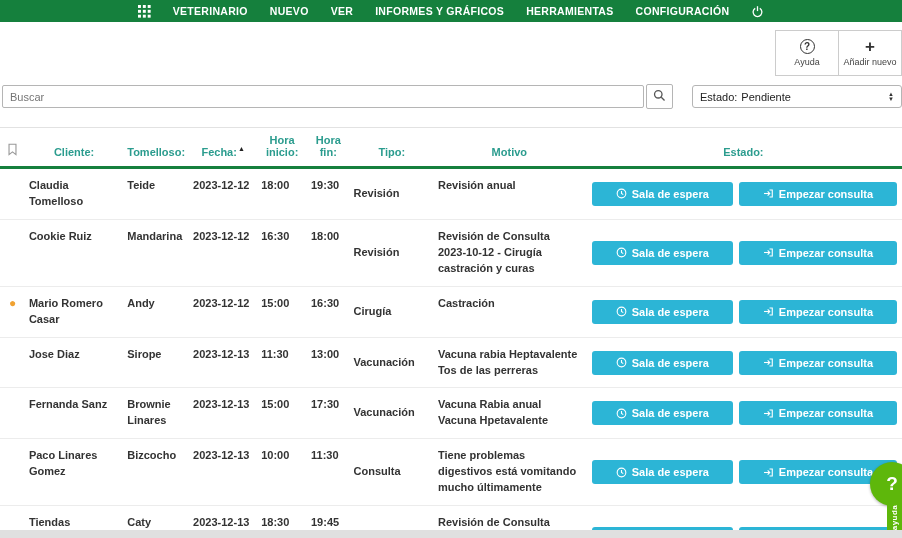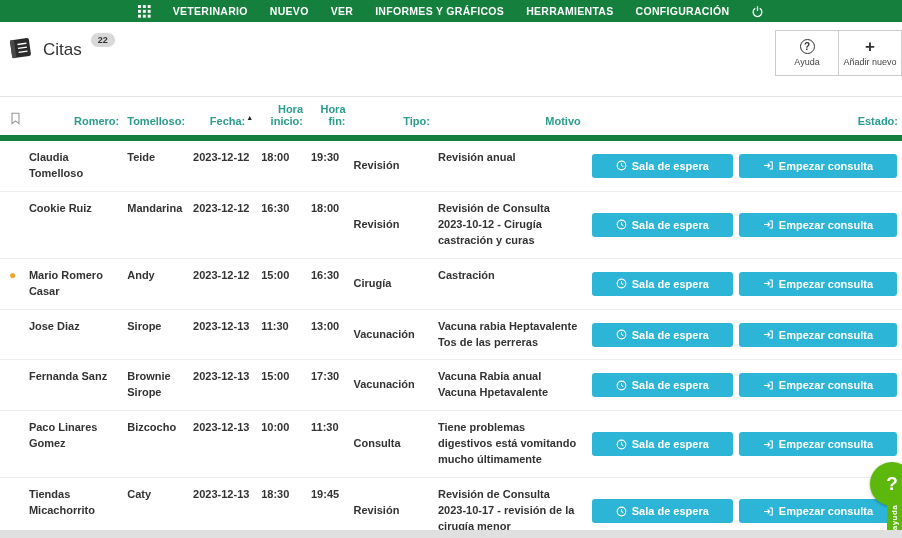--- a/index.html
+++ b/index.html
@@ -37,23 +37,23 @@
   .search-btn { width:27px; height:25px; border:1px solid #b5b5b5; background:#fff;
     margin-left:2px; display:flex; align-items:center; justify-content:center; cursor:pointer; border-radius:2px; }
   .estado-select { margin-left:auto; width:210px; height:23px; border:1px solid #b5b5b5;
     border-radius:3px; background:#fff; display:flex; align-items:center;
     font-size:11px; color:#222; padding:0 7px; cursor:pointer; }
   .estado-select .val { margin-left:4px; }
   .estado-arrows { margin-left:auto; display:flex; flex-direction:column; line-height:5px; font-size:6px; color:#333; }
   
   .appt-table { width:100%; border-collapse:collapse; margin-top:18px; }
   .appt-table th {
-    color:#2b9c8e; font-size:11px; font-weight:700; text-align:right;
+    color:#2b9c8e; font-size:11px; font-weight:700; text-align:center;
     vertical-align:bottom; padding:6px 4px 8px 4px;
-    border-top:1px solid #e2e2e2; border-bottom:6px solid #15803d; cursor:pointer;
+    border-top:1px solid #e2e2e2; border-bottom:3px solid #15803d; cursor:pointer;
   }
   .appt-table td {
     font-size:11px; font-weight:700; color:#333; vertical-align:top;
     padding:9px 4px; border-bottom:1px solid #ececec; line-height:1.45;
   }
   .c-marker { width:26px; }
   .marker { color:#f0a232; font-size:12px; padding-left:5px; line-height:1; }
   td.c-tipo { vertical-align:middle; }
   td.c-estado { vertical-align:middle; text-align:right; padding-right:5px; white-space:nowrap; }
   .sort { font-size:7px; color:#222; vertical-align:top; position:relative; top:-1px; margin-left:1px; }
@@ -105,47 +105,51 @@
     <svg width="13" height="13" viewBox="0 0 16 16" fill="none" stroke="#ffffff" stroke-width="1.6">
       <path d="M5.2 4.2a5.4 5.4 0 1 0 5.6 0"></path>
       <line x1="8" y1="1.5" x2="8" y2="7.5"></line>
     </svg>
   </span>
 </nav>
 
 <div class="main">
 
   <div class="page-head">
-    <div class="title-group">
-      <span>
-        <svg width="26" height="24" viewBox="0 0 26 24">
-          <g transform="rotate(-8 13 12)">
-            <rect x="3" y="3" width="19" height="18" rx="2" fill="#2b2b2b"></rect>
-            <rect x="3" y="3" width="4" height="18" rx="1" fill="#4a4a4a"></rect>
-            <line x1="10" y1="8" x2="19" y2="8" stroke="#ffffff" stroke-width="1.4"></line>
-            <line x1="10" y1="12" x2="19" y2="12" stroke="#ffffff" stroke-width="1.4"></line>
-            <line x1="10" y1="16" x2="19" y2="16" stroke="#ffffff" stroke-width="1.4"></line>
-          </g>
-        </svg>
-      </span>
-      <span class="page-title">Citas</span>
-      <span class="badge">22</span>
-    </div>
     <div class="head-actions">
       <div class="head-btn">
         <span class="qicon">?</span>
         <span class="lbl">Ayuda</span>
       </div>
       <div class="head-btn">
         <span class="plusicon">+</span>
         <span class="lbl">Añadir nuevo</span>
       </div>
     </div>
   </div>
 
+  <div class="search-row">
+    <input class="search-input" type="text" placeholder="Buscar" style="">
+    <button class="search-btn">
+      <span>
+        <svg width="13" height="13" viewBox="0 0 16 16" fill="none" stroke="#555555" stroke-width="1.6">
+          <circle cx="6.5" cy="6.5" r="4.6"></circle>
+          <line x1="10.2" y1="10.2" x2="14.2" y2="14.2"></line>
+        </svg>
+      </span>
+    </button>
+    <div class="estado-select">
+      <span>Estado:</span>
+      <span class="val">Pendiente</span>
+      <span class="estado-arrows">
+        <span>▲</span>
+        <span>▼</span>
+      </span>
+    </div>
+  </div>
 
   <table class="appt-table">
     <colgroup>
       <col style="width:26px">
         <col style="width:104px">
         <col style="width:58px">
         <col style="width:72px">
       <col style="width:52px">
         <col style="width:44px">
         <col style="width:88px">
@@ -154,21 +158,21 @@
     </colgroup>
     <thead>
       <tr>
         <th>
           <span>
             <svg width="11" height="13" viewBox="0 0 12 15" fill="none" stroke="#999999" stroke-width="1.3">
               <path d="M2 1.5h8v12l-4-3.2-4 3.2z"></path>
             </svg>
           </span>
         </th>
-        <th>Romero:</th>
+        <th>Cliente:</th>
         <th>Tomelloso:</th>
         <th>
           <span>Fecha:</span><span class="sort">▲</span>
         </th>
         <th>Hora inicio:</th>
         <th>Hora fin:</th>
         <th>Tipo:</th>
         <th>Motivo</th>
         <th>Estado:</th>
       </tr>
@@ -308,21 +312,21 @@
         <span>Empezar consulta</span>
       </button>
     </td>
   </tr>
 
   <tr>
     <td class="c-marker">
       <span class="marker"></span>
     </td>
     <td class="c-cliente">Fernanda Sanz</td>
-    <td class="c-animales">Brownie Sirope</td>
+    <td class="c-animales">Brownie Linares</td>
     <td class="c-fecha">2023-12-13</td>
     <td class="c-hora">15:00</td>
     <td class="c-hora">17:30</td>
     <td class="c-tipo">Vacunación</td>
     <td class="c-motivo">Vacuna Rabia anual Vacuna Hpetavalente</td>
     <td class="c-estado">
       <button class="btn-cyan">
         <span class="bicon">
           <svg width="11" height="11" viewBox="0 0 16 16" fill="none" stroke="#ffffff" stroke-width="1.6">
             <circle cx="8" cy="8" r="6.3"></circle>

